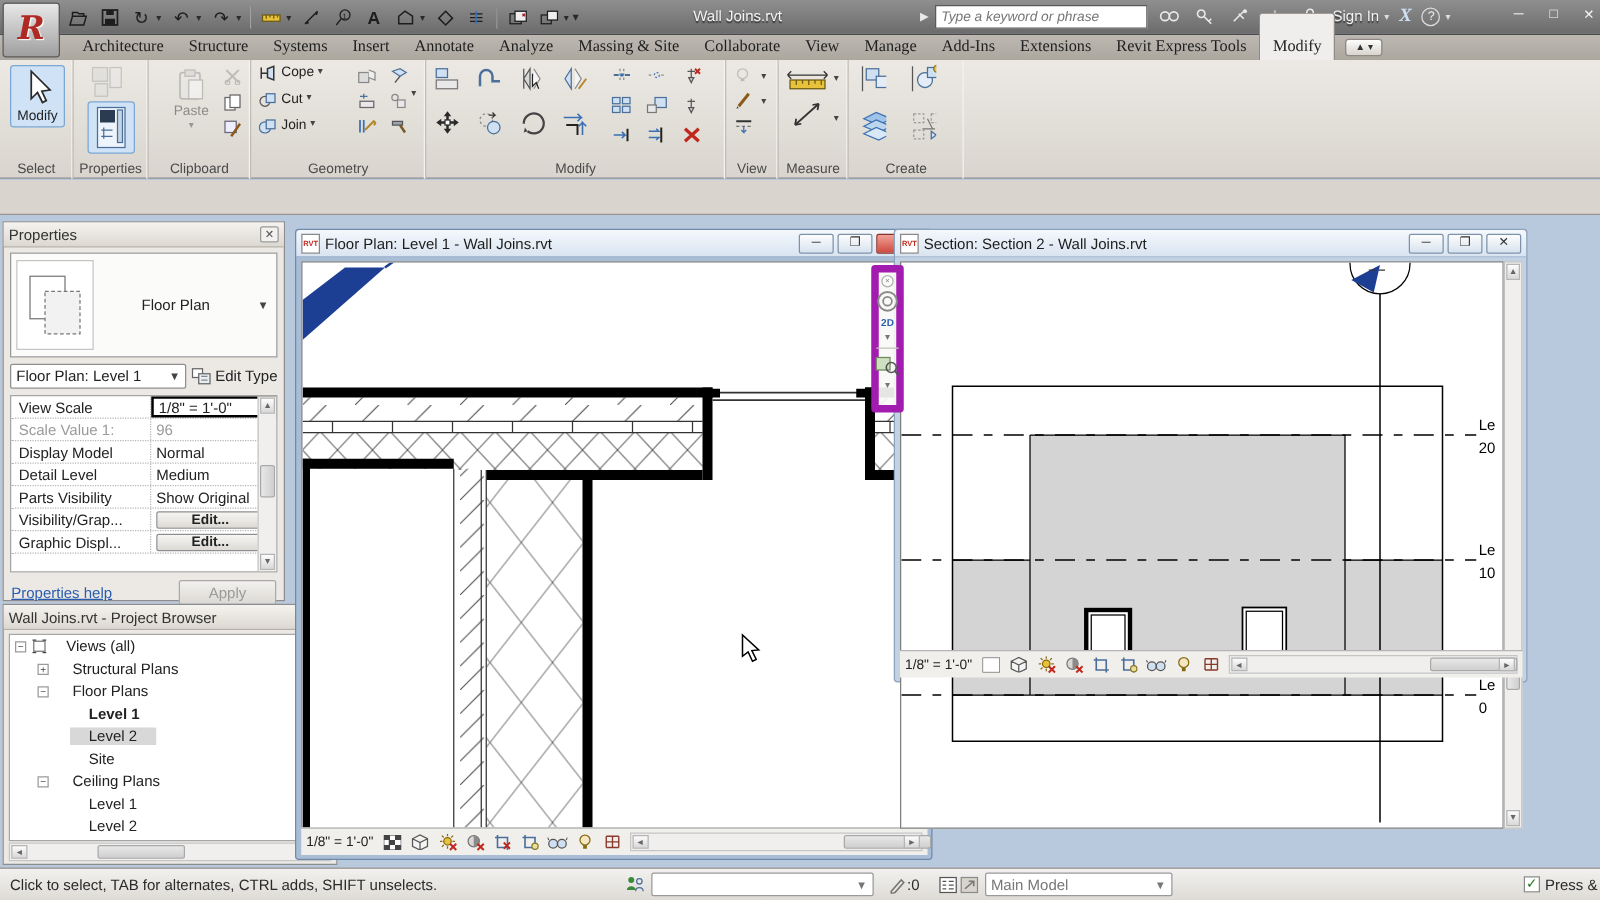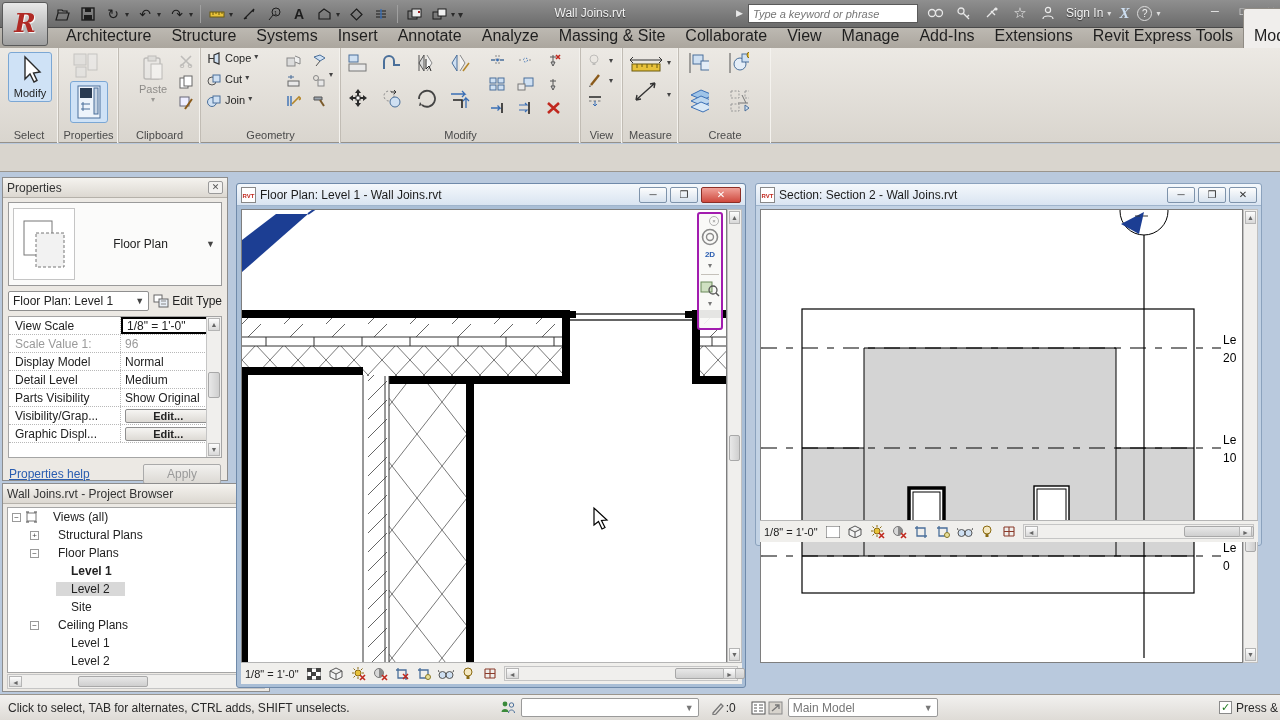--- a/index.html
+++ b/index.html
@@ -30,21 +30,21 @@
   .tbi { width:20px; height:20px; display:inline-flex; align-items:center; justify-content:center; }
   #signin-label { color:#f2f2f2; font-size:12px; text-shadow:0 1px 1px #333; }
   #exchange-x { color:#cfe0f2; font-weight:bold; font-size:15px; font-family:"Liberation Serif",serif; font-style:italic; }
   #help-btn { color:#f0f0f0; border:1px solid #dcdcdc; border-radius:50%; width:15px; height:15px;
     font-size:10px; line-height:13px; text-align:center; }
   .winctl { width:26px; height:18px; text-align:center; color:#f5f5f5; font-size:11px; line-height:17px; }
 
   
   #tabrow { position:absolute; left:0; top:28px; width:1280px; height:20px;
     background:linear-gradient(#bdb9b2,#aba69e); display:flex; align-items:flex-end; padding-left:56px; }
-  .rtab { padding:18px 10px 3px 10px; font-size:16px; color:#1f1f1f; white-space:nowrap; }
+  .rtab { padding:18px 10px 3px 10px; font-size:13px; color:#1f1f1f; white-space:nowrap;font-family:Liberation Serif, serif; }
   .rtab.active { background:#f0eeec; border-radius:3px 3px 0 0; border:1px solid #8f8b84; border-bottom:none; }
   #ribbon-collapse { margin-left:8px; margin-bottom:3px; width:30px; height:14px; background:linear-gradient(#fdfdfc,#d8d4cd);
     border:1px solid #8f8b84; border-radius:3px; font-size:8px; color:#333; text-align:center; line-height:12px; }
 
   
   #ribbon { position:absolute; left:0; top:48px; width:1280px; height:95px;
     background:linear-gradient(#ecé9e4,#d9d5ce); background:linear-gradient(#ece9e4,#d9d5ce);
     border-bottom:1px solid #96918a; display:flex; }
   .rpanel { position:relative; height:95px; border-right:1px solid #c1bcb4; box-shadow:inset -1px 0 0 #f4f2ee; }
   .rpanel .plabel { position:absolute; left:0; right:0; bottom:2px; text-align:center;
@@ -106,21 +106,21 @@
   #tree-hscroll { position:relative; margin:1px 4px 0 4px; height:15px; background:#f0efed; border:1px solid #c5c5c5; }
 
   .sb-arrow { position:absolute; left:1px; right:1px; height:13px; background:linear-gradient(#fdfdfd,#d8d8d8);
     border:1px solid #b5b5b5; font-size:7px; color:#666; text-align:center; line-height:11px; }
   .sb-thumb { position:absolute; left:1px; right:1px; background:linear-gradient(90deg,#e8e8e8,#cfcfcf);
     border:1px solid #a8a8a8; border-radius:2px; }
 
   
   .docwin { position:absolute; border-radius:3px; }
   #floorwin { left:236px; top:183px; width:510px; height:505px; background:#a9bed6; border:1px solid #6f8aaa; }
-  #sectwin { left:755px; top:183px; width:507px; height:363px; background:#c2d2e4; border:1px solid #8ba2bd; }
+  #sectwin { left:715px; top:183px; width:507px; height:363px; background:#c2d2e4; border:1px solid #8ba2bd; }
   .wtitle { height:22px; display:flex; align-items:center; padding:0 4px; gap:4px;
     background:linear-gradient(#f4f8fc,#d9e4f1); border-bottom:1px solid #9fb4cc; border-radius:3px 3px 0 0;
     font-size:12px; color:#1c1c1c; }
   .rvt-ic { width:15px; height:16px; background:#fff; border:1px solid #888; font-size:6px; color:#c0281e;
     text-align:center; line-height:16px; font-weight:bold; flex:0 0 auto; }
   .wbtns { margin-left:auto; display:flex; gap:3px; }
   .wbtn { width:28px; height:16px; border:1px solid #7e93ab; border-radius:2px;
     background:linear-gradient(#fdfdfd,#d7e2ee); font-size:10px; line-height:14px; text-align:center; color:#333; }
   .wbtn.close-red { width:40px; background:linear-gradient(#f0a198,#cf4a3f); color:#fff; border-color:#8c2f27; }
   .wview { position:absolute; left:4px; top:25px; background:#fff; border:1px solid #7e7e7e; overflow:hidden; }
@@ -130,21 +130,21 @@
   .ctrlbar .scale { white-space:nowrap; margin-right:2px; }
   .cbi { width:17px; height:16px; position:relative; display:inline-flex; align-items:center; justify-content:center; }
   .hscroll { position:relative; flex:1; height:15px; background:#f0efed; border:1px solid #c5c5c5; }
   .hs-arrow { position:absolute; top:1px; bottom:1px; width:13px; background:linear-gradient(#fdfdfd,#d8d8d8);
     border:1px solid #b5b5b5; font-size:7px; color:#666; text-align:center; line-height:11px; }
   .hs-thumb { position:absolute; top:1px; bottom:1px; width:70px; background:linear-gradient(#e8e8e8,#cfcfcf);
     border:1px solid #a8a8a8; border-radius:2px; }
 
   
   #navbar { position:absolute; right:3px; top:2px; width:26px; height:118px;
-    background:rgba(248,248,246,.92); border:2px solid #a21caf; border-radius:3px; z-index:5;
+    background:rgba(248,248,246,.92); border:6px solid #a21caf; border-radius:3px; z-index:5;
     display:flex; flex-direction:column; align-items:center; padding-top:2px; gap:2px; }
   #navbar .navx { align-self:flex-end; width:10px; height:10px; border:1px solid #b0b0b0; border-radius:50%;
     font-size:6px; line-height:8px; text-align:center; color:#888; margin-right:2px; }
   #nav2d { font-size:8px; color:#2a5db0; font-weight:bold; }
   .navdrop { font-size:8px; color:#777; }
   #nav-div { width:18px; height:1px; background:#c5c1ba; margin:2px 0; }
 
   
   #statusbar { position:absolute; left:0; top:694px; width:1280px; height:26px;
     background:linear-gradient(#f2f1ef,#dedbd6); border-top:1px solid #9a958d;

